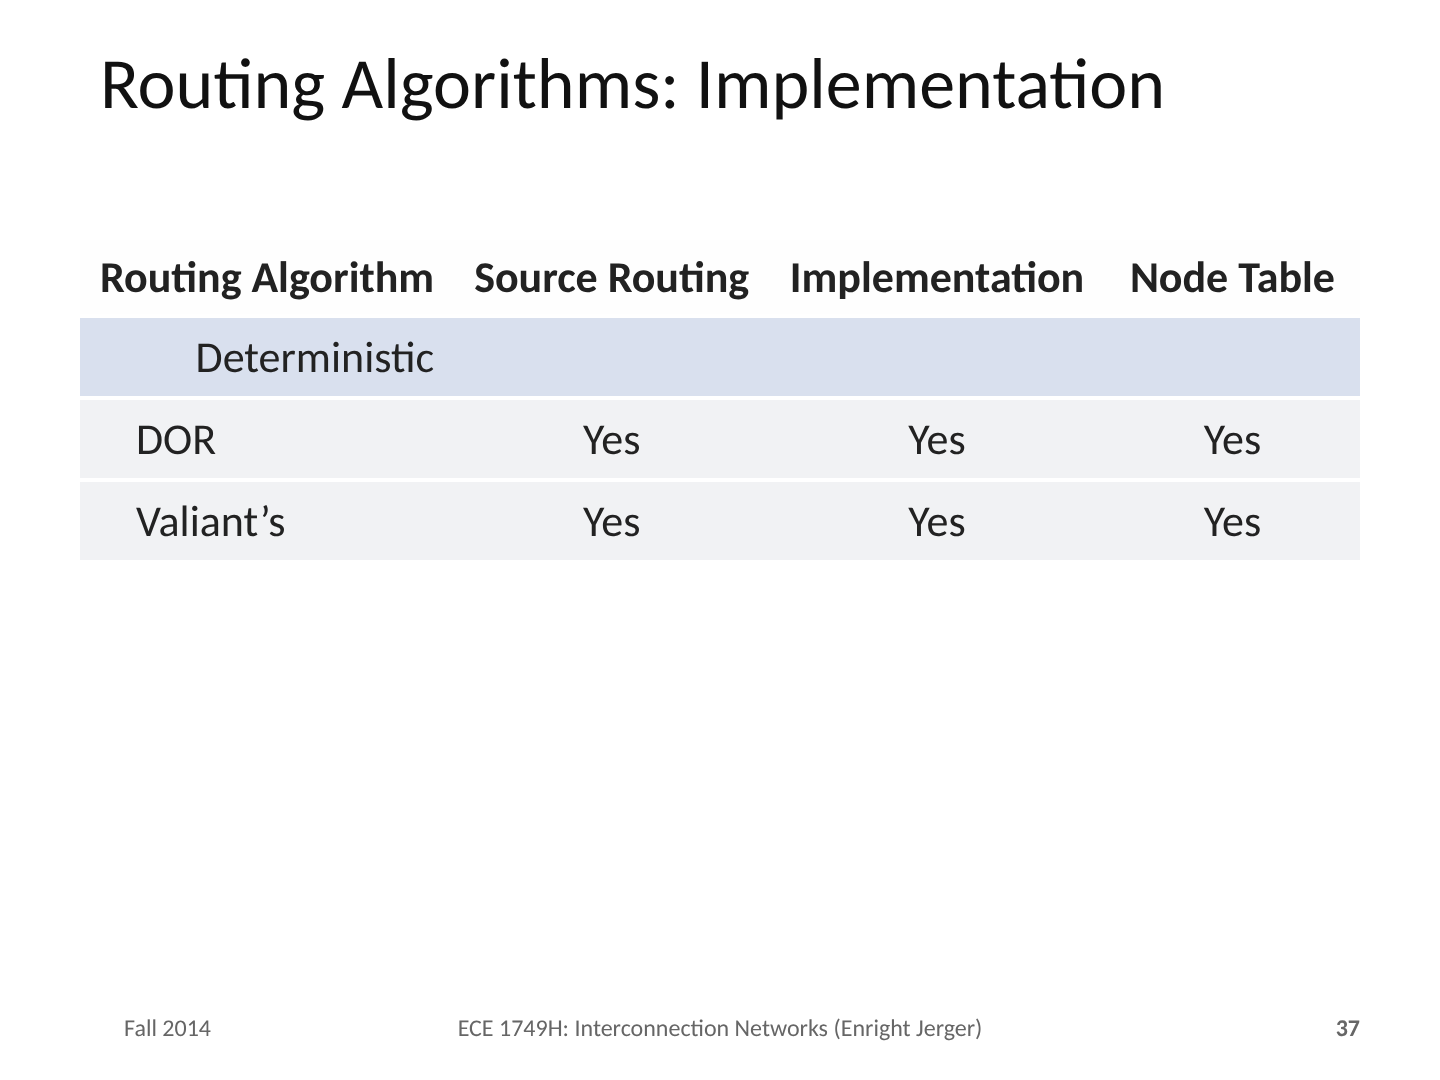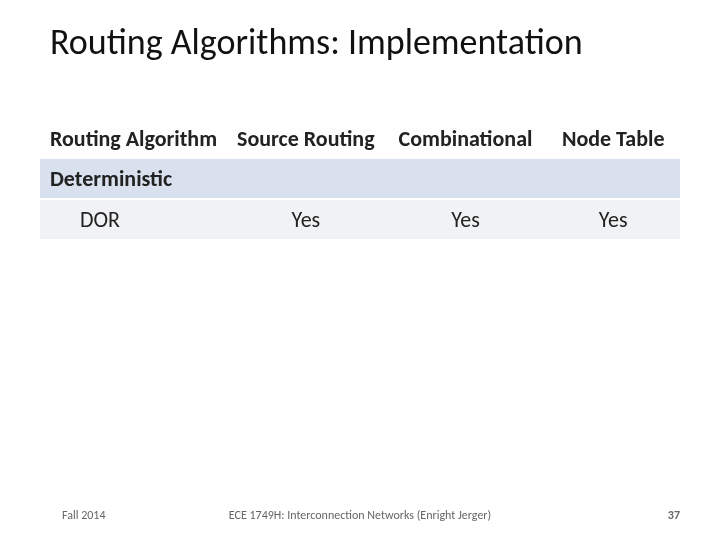--- a/index.html
+++ b/index.html
@@ -43,31 +43,31 @@
     border-bottom: 2px solid #fff;
     white-space: nowrap;
   }
   th {
     background: #fefefe;
     font-weight: 700;
     font-size: 22px;
     line-height: 1.15;
   }
   th.rowlabel, td.rowlabel {
-    text-align: left;
+    text-align: right;
   }
   tr.cat td {
     background: #d9e0ee;
-    font-weight: 700;
+    font-weight: 400;
   }
   tr.valrow td {
     background: #f1f2f4;
   }
   td.sub {
-    padding-left: 40px;
+    padding-left: 28px;
     text-align: left;
   }
   col.c1 { width: 170px; }
   col.c2 { width: 155px; }
   col.c3 { width: 170px; }
   col.c4 { width: 145px; }
   .footer {
     position: absolute;
     bottom: 18px;
     left: 40px;
@@ -97,37 +97,43 @@
       <colgroup>
         <col class="c1">
           <col class="c2">
           <col class="c3">
           <col class="c4">
       </colgroup>
       <tbody>
           <tr>
         <th class="rowlabel">Routing Algorithm</th>
         <th>Source Routing</th>
-        <th>Combinational</th>
+        <th>Implementation</th>
         <th>Node Table</th>
       </tr>
 
       <tr class="cat">
         <td class="rowlabel">Deterministic</td>
         <td></td>
         <td></td>
         <td></td>
       </tr>
       <tr class="valrow">
         <td class="sub">DOR</td>
         <td>Yes</td>
         <td>Yes</td>
         <td>Yes</td>
       </tr>
 
+      <tr class="valrow">
+        <td class="sub">Valiant’s</td>
+        <td>Yes</td>
+        <td>Yes</td>
+        <td>Yes</td>
+      </tr>
 
     </tbody>
       </table>
   </div>
 
   <div class="footer">
     <span class="left">Fall 2014</span>
     <span class="center">ECE 1749H: Interconnection Networks (Enright Jerger)</span>
     <span class="right">37</span>
   </div>

